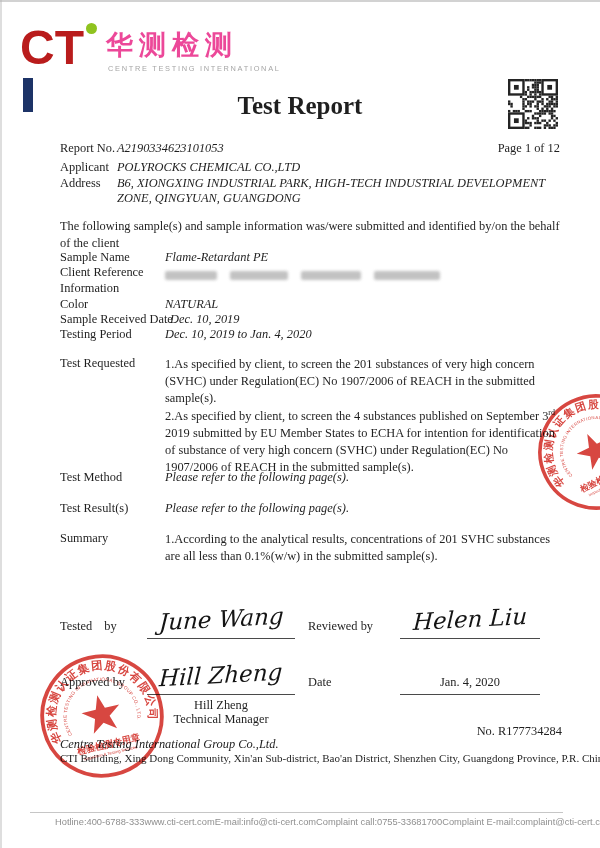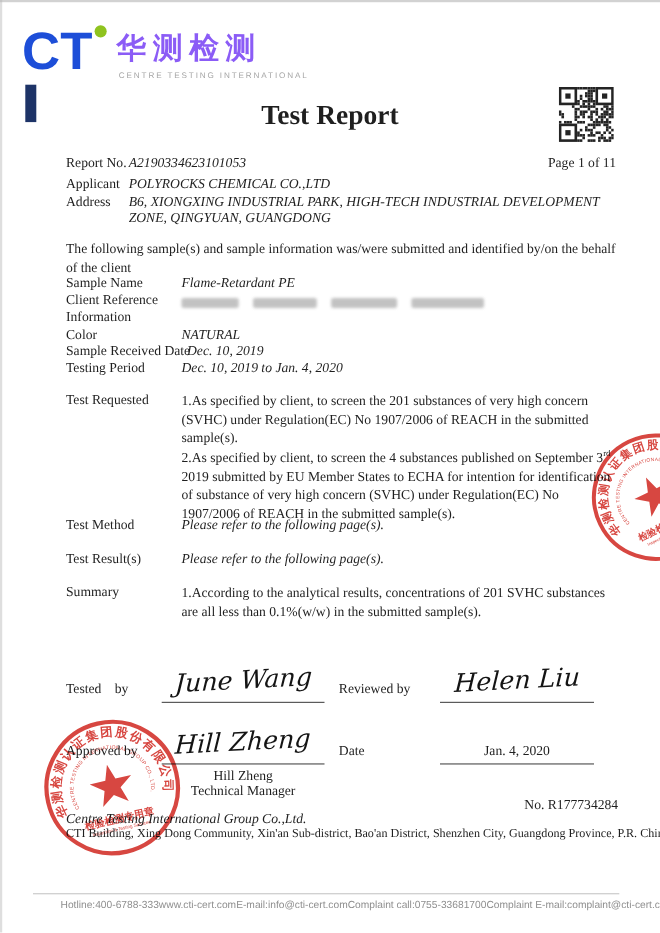--- a/index.html
+++ b/index.html
@@ -9,25 +9,25 @@
     font-family:"Liberation Serif", serif; font-size:12.4px;
   }
   .abs{position:absolute;}
   .lbl{font-weight:normal;}
   .edge-top{position:absolute;left:0;top:0;width:100%;height:2px;background:#a5a5a5;opacity:.5;}
   .edge-left{position:absolute;left:0;top:0;width:2px;height:100%;background:#b5b5b5;opacity:.45;}
 
   
   .logo{left:20px;top:24px;height:58px;}
   .logo-latin{position:absolute;left:0;top:0;font-family:"Liberation Sans",sans-serif;
-    font-weight:800;font-size:48px;line-height:48px;color:#1d4ed8;letter-spacing:0;}
+    font-weight:800;font-size:48px;line-height:48px;color:#b91c1c;letter-spacing:0;}
   .logo-stem{display:inline-block;width:10px;height:34px;background:#1d3367;margin-left:3px;}
   .logo-dot{position:absolute;left:66px;top:-1px;width:11px;height:11px;border-radius:50%;background:#8fc31f;}
   .logo-cn{position:absolute;left:86px;top:6px;font-family:"DejaVu Sans",sans-serif;
-    font-size:27px;line-height:30px;color:#8b5cf6;letter-spacing:6px;font-weight:600;white-space:nowrap;}
+    font-size:27px;line-height:30px;color:#ec4899;letter-spacing:6px;font-weight:600;white-space:nowrap;}
   .logo-sub{position:absolute;left:88px;top:40px;font-family:"Liberation Sans",sans-serif;
     font-size:7.4px;color:#a5a5a5;letter-spacing:1.7px;white-space:nowrap;}
 
   .title{left:0;top:92px;width:600px;text-align:center;font-size:25px;font-weight:bold;}
   .qr{left:508px;top:79px;width:50px;height:50px;}
 
   .val{white-space:nowrap;font-style:italic;}
   .wrapbox{line-height:17.2px;}
   .wrapbox p{margin:0;}
   sup{font-size:8px;vertical-align:super;line-height:0;}
@@ -211,21 +211,21 @@
         <rect x="36" y="40" width="2" height="2"></rect>
         <rect x="38" y="40" width="2" height="2"></rect>
       </g>
       <rect x="1" y="1" width="12" height="12" fill="none" stroke="#242424" stroke-width="2"></rect>
       <rect x="5" y="5" width="4" height="4" fill="#242424"></rect>
       <rect x="29" y="1" width="12" height="12" fill="none" stroke="#242424" stroke-width="2"></rect>
       <rect x="33" y="5" width="4" height="4" fill="#242424"></rect>
       <rect x="1" y="29" width="12" height="12" fill="none" stroke="#242424" stroke-width="2"></rect>
       <rect x="5" y="33" width="4" height="4" fill="#242424"></rect>
     </svg>
-  <div class="abs" style="right:40px;top:141px;">Page 1 of 11</div>
+  <div class="abs" style="right:40px;top:141px;">Page 1 of 12</div>
 
   <div class="abs" style="left:60px;top:141px;">Report No.</div>
   <div class="abs val" style="left:117px;top:141px;">A2190334623101053</div>
 
   <div class="abs lbl" style="left:60px;top:160px;">Applicant</div>
   <div class="abs val" style="left:117px;top:160px;">POLYROCKS CHEMICAL CO.,LTD</div>
   <div class="abs lbl" style="left:60px;top:176px;">Address</div>
   <div class="abs val" style="left:117px;top:176px;">B6, XIONGXING INDUSTRIAL PARK, HIGH-TECH INDUSTRIAL DEVELOPMENT</div>
   <div class="abs val" style="left:117px;top:191px;">ZONE, QINGYUAN, GUANGDONG</div>
 

